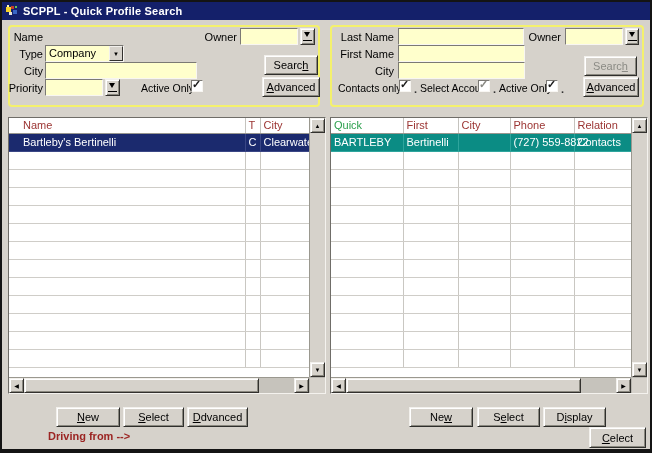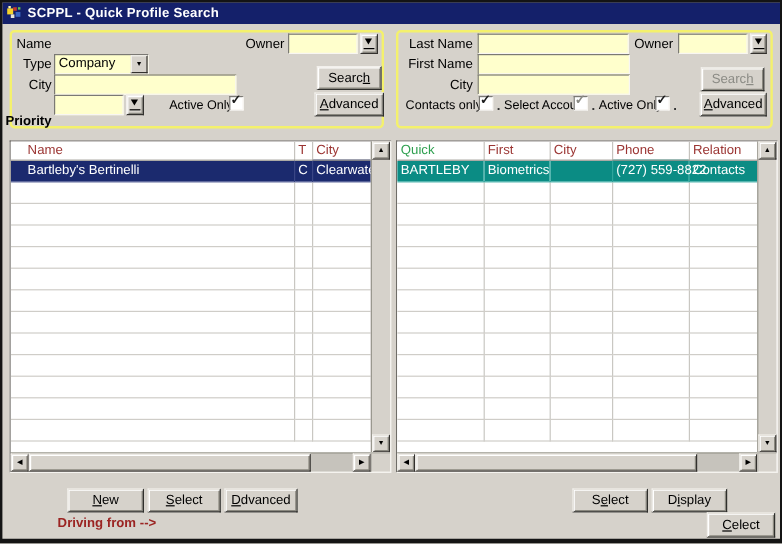--- a/index.html
+++ b/index.html
@@ -101,21 +101,21 @@
 
   <span class="lbl lbl-r" style="left:8px;top:48px;width:35px;">Type</span>
   <div class="combo" style="left:45px;top:45px;width:79px;">
     <span class="val">Company</span>
     <span class="combo-arrow">▼</span>
   </div>
 
   <span class="lbl lbl-r" style="left:8px;top:65px;width:35px;">City</span>
   <input class="field" style="left: 45px; top: 62px; width: 152px;" value="">
 
-  <span class="lbl lbl-r" style="left:4px;top:95px;width:39px;font-weight:bold;">Priority</span>
+  <span class="lbl lbl-r" style="left:4px;top:82px;width:39px;">Priority</span>
   <input class="field" style="left: 45px; top: 79px; width: 58px;" value="">
   <div class="lovbtn" style="left:105px;top:79px;">
     <span class="lov-glyph">
         <span class="lov-tri"></span>
         <span class="lov-bar"></span>
       </span>
   </div>
   <span class="lbl sm" style="left:141px;top:82px;">Active Only</span>
   <span class="cb" style="left:191px;top:80px;">
     <span class="check">✓</span>
@@ -270,21 +270,21 @@
             <th class="sorted">Quick</th>
             <th>First</th>
             <th>City</th>
             <th>Phone</th>
             <th>Relation</th>
           </tr>
         </thead>
         <tbody>
           <tr class="sel-contact">
             <td>BARTLEBY</td>
-            <td>Biometrics</td>
+            <td>Bertinelli</td>
             <td></td>
             <td class="spill">(727) 559-8822</td>
             <td>Contacts</td>
           </tr>
         <tr>
               <td></td>
               <td></td>
               <td></td>
               <td></td>
               <td></td>
@@ -378,20 +378,21 @@
       <span class="thumb"></span>
       <span class="sb-btn rgt">▶</span>
     </div>
     <div class="corner"></div>
   </div>
 
   <button class="btn" style="left:56px;top:407px;width:64px;height:20px;"><span></span><span class="u">N</span><span>ew</span></button>
   <button class="btn" style="left:123px;top:407px;width:61px;height:20px;"><span></span><span class="u">S</span><span>elect</span></button>
   <button class="btn" style="left:187px;top:407px;width:61px;height:20px;"><span></span><span class="u">D</span><span>dvanced</span></button>
 
+  <button class="btn" style="left:409px;top:407px;width:64px;height:20px;"><span>Ne</span><span class="u">w</span><span></span></button>
   <button class="btn" style="left:477px;top:407px;width:63px;height:20px;"><span>S</span><span class="u">e</span><span>lect</span></button>
   <button class="btn" style="left:543px;top:407px;width:63px;height:20px;"><span>D</span><span class="u">i</span><span>splay</span></button>
 
   <span class="driving" style="left:48px;top:430px;">Driving from --&gt;</span>
   <button class="btn" style="left:589px;top:427px;width:57px;height:21px;"><span></span><span class="u">C</span><span>elect</span></button>
 
   <div class="frame"></div>
 </div>
 
 </body></html>

